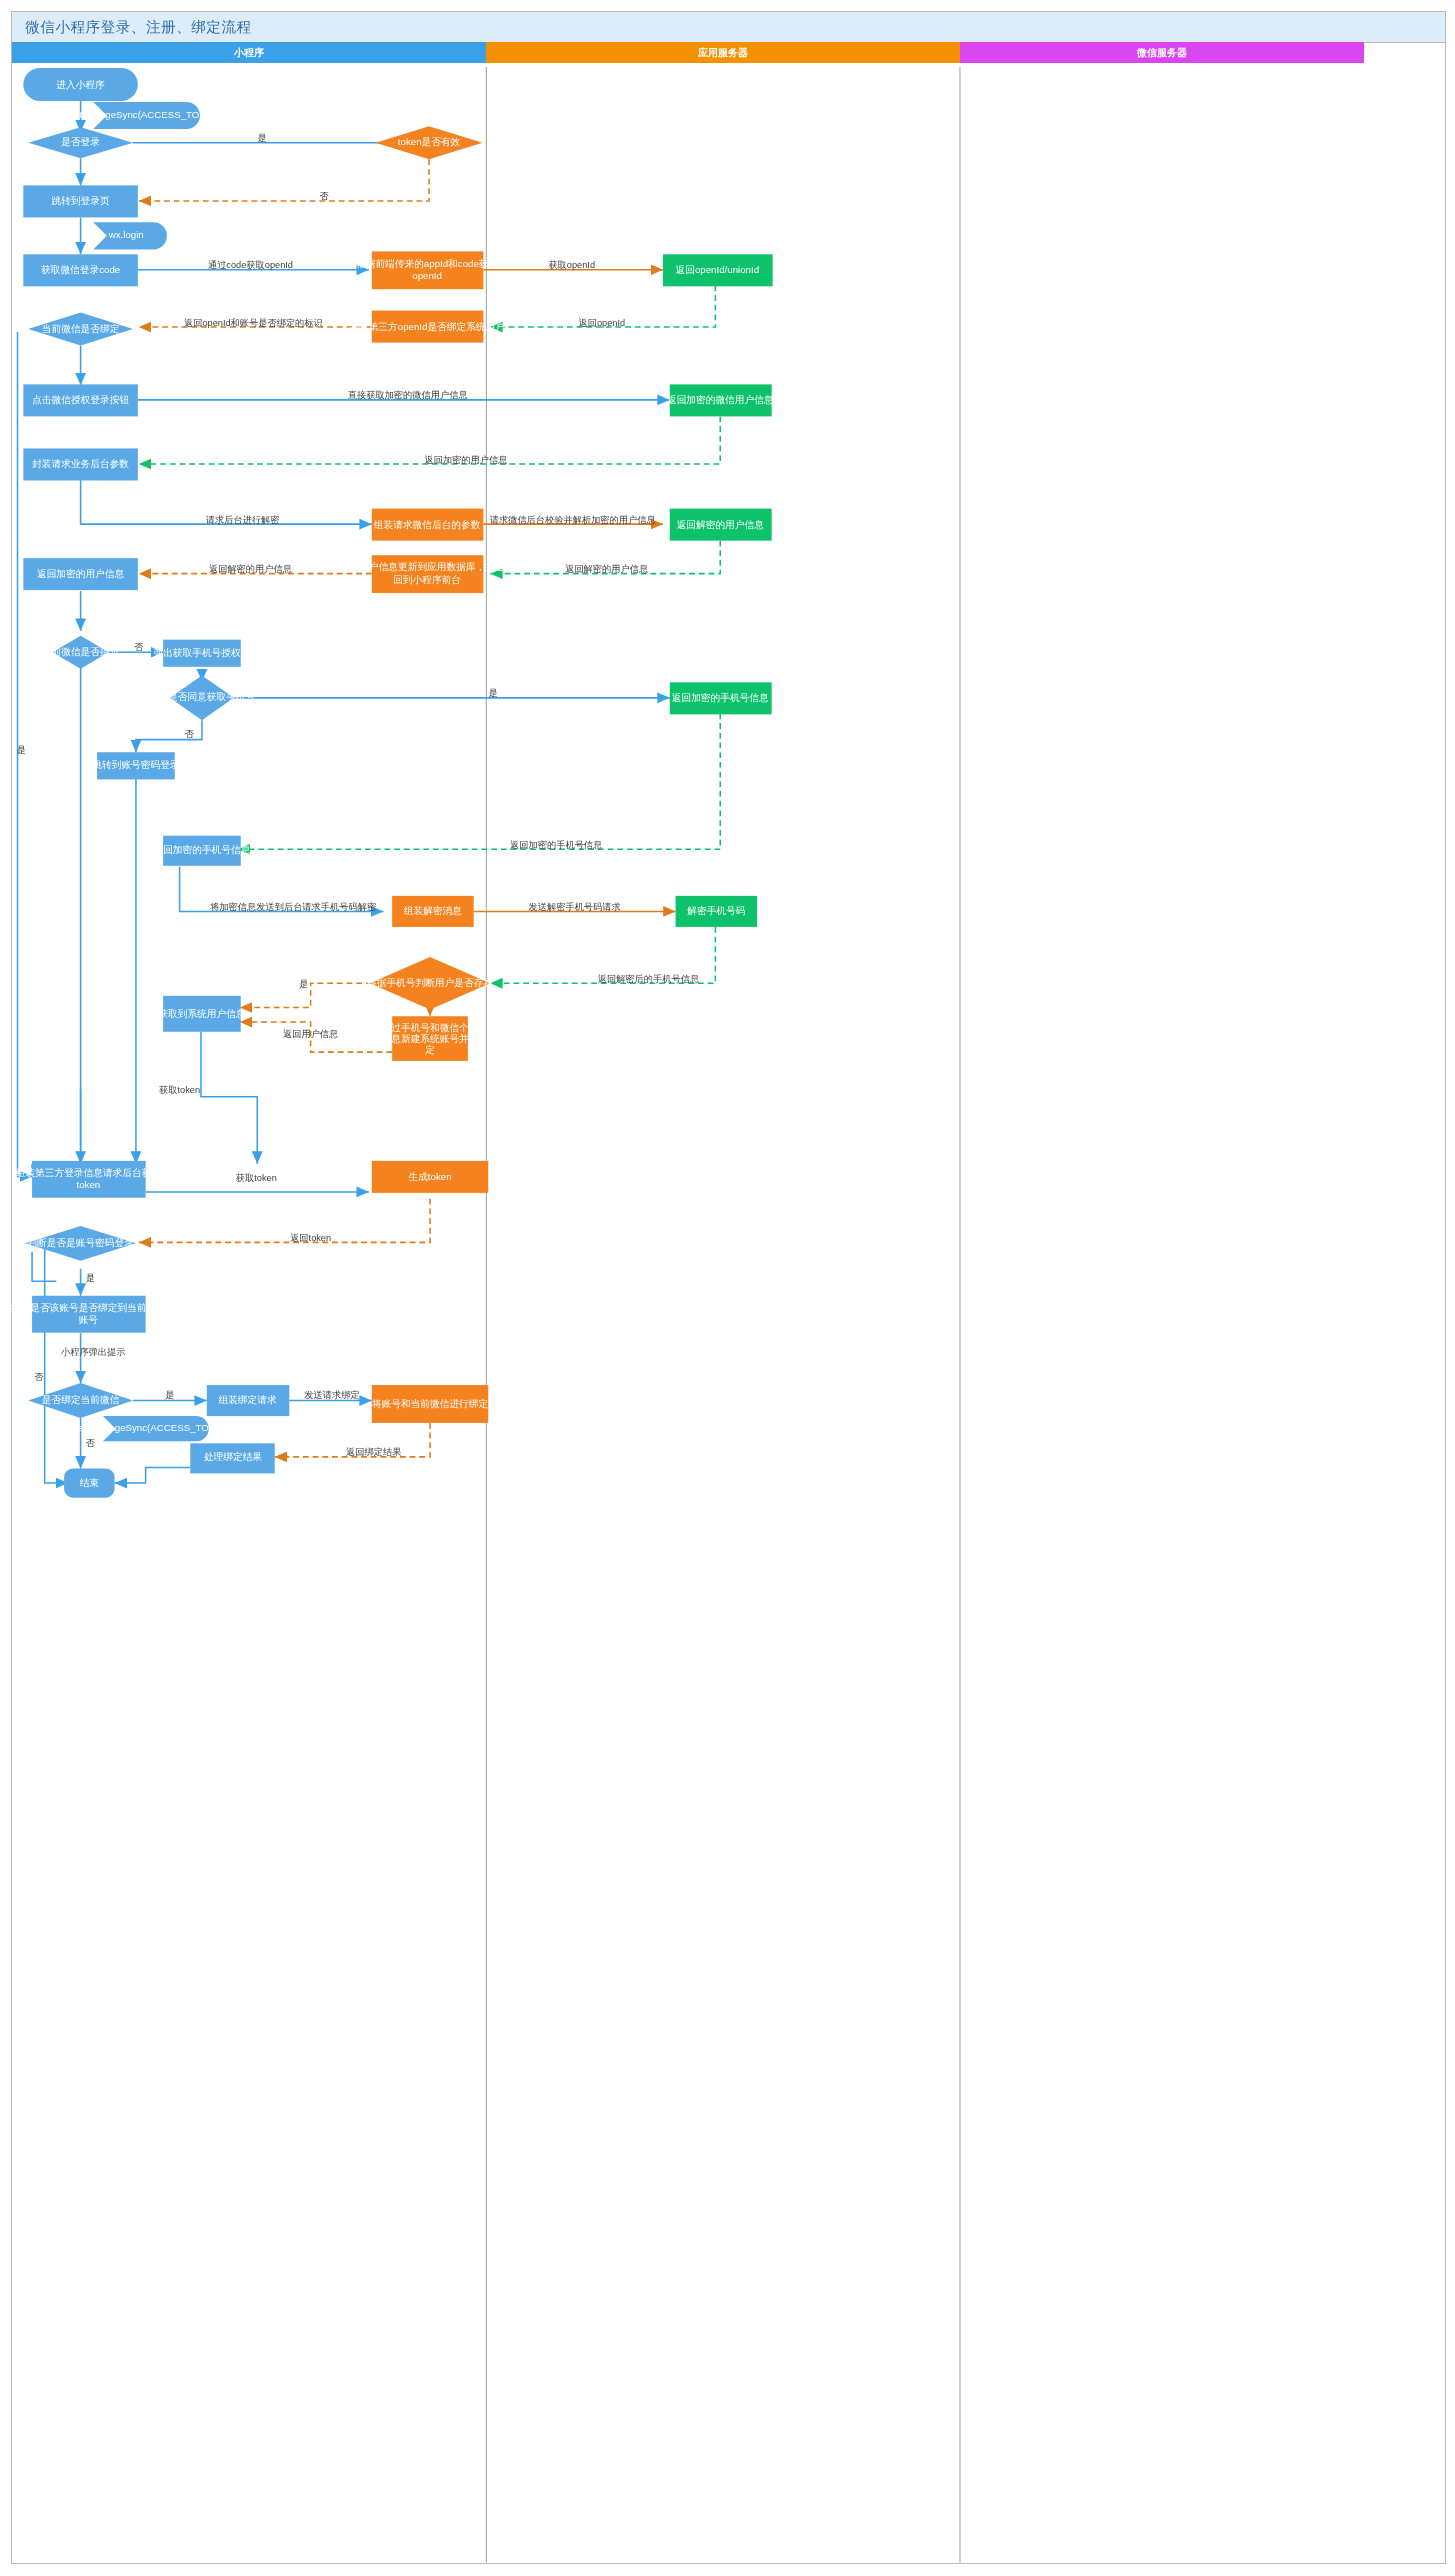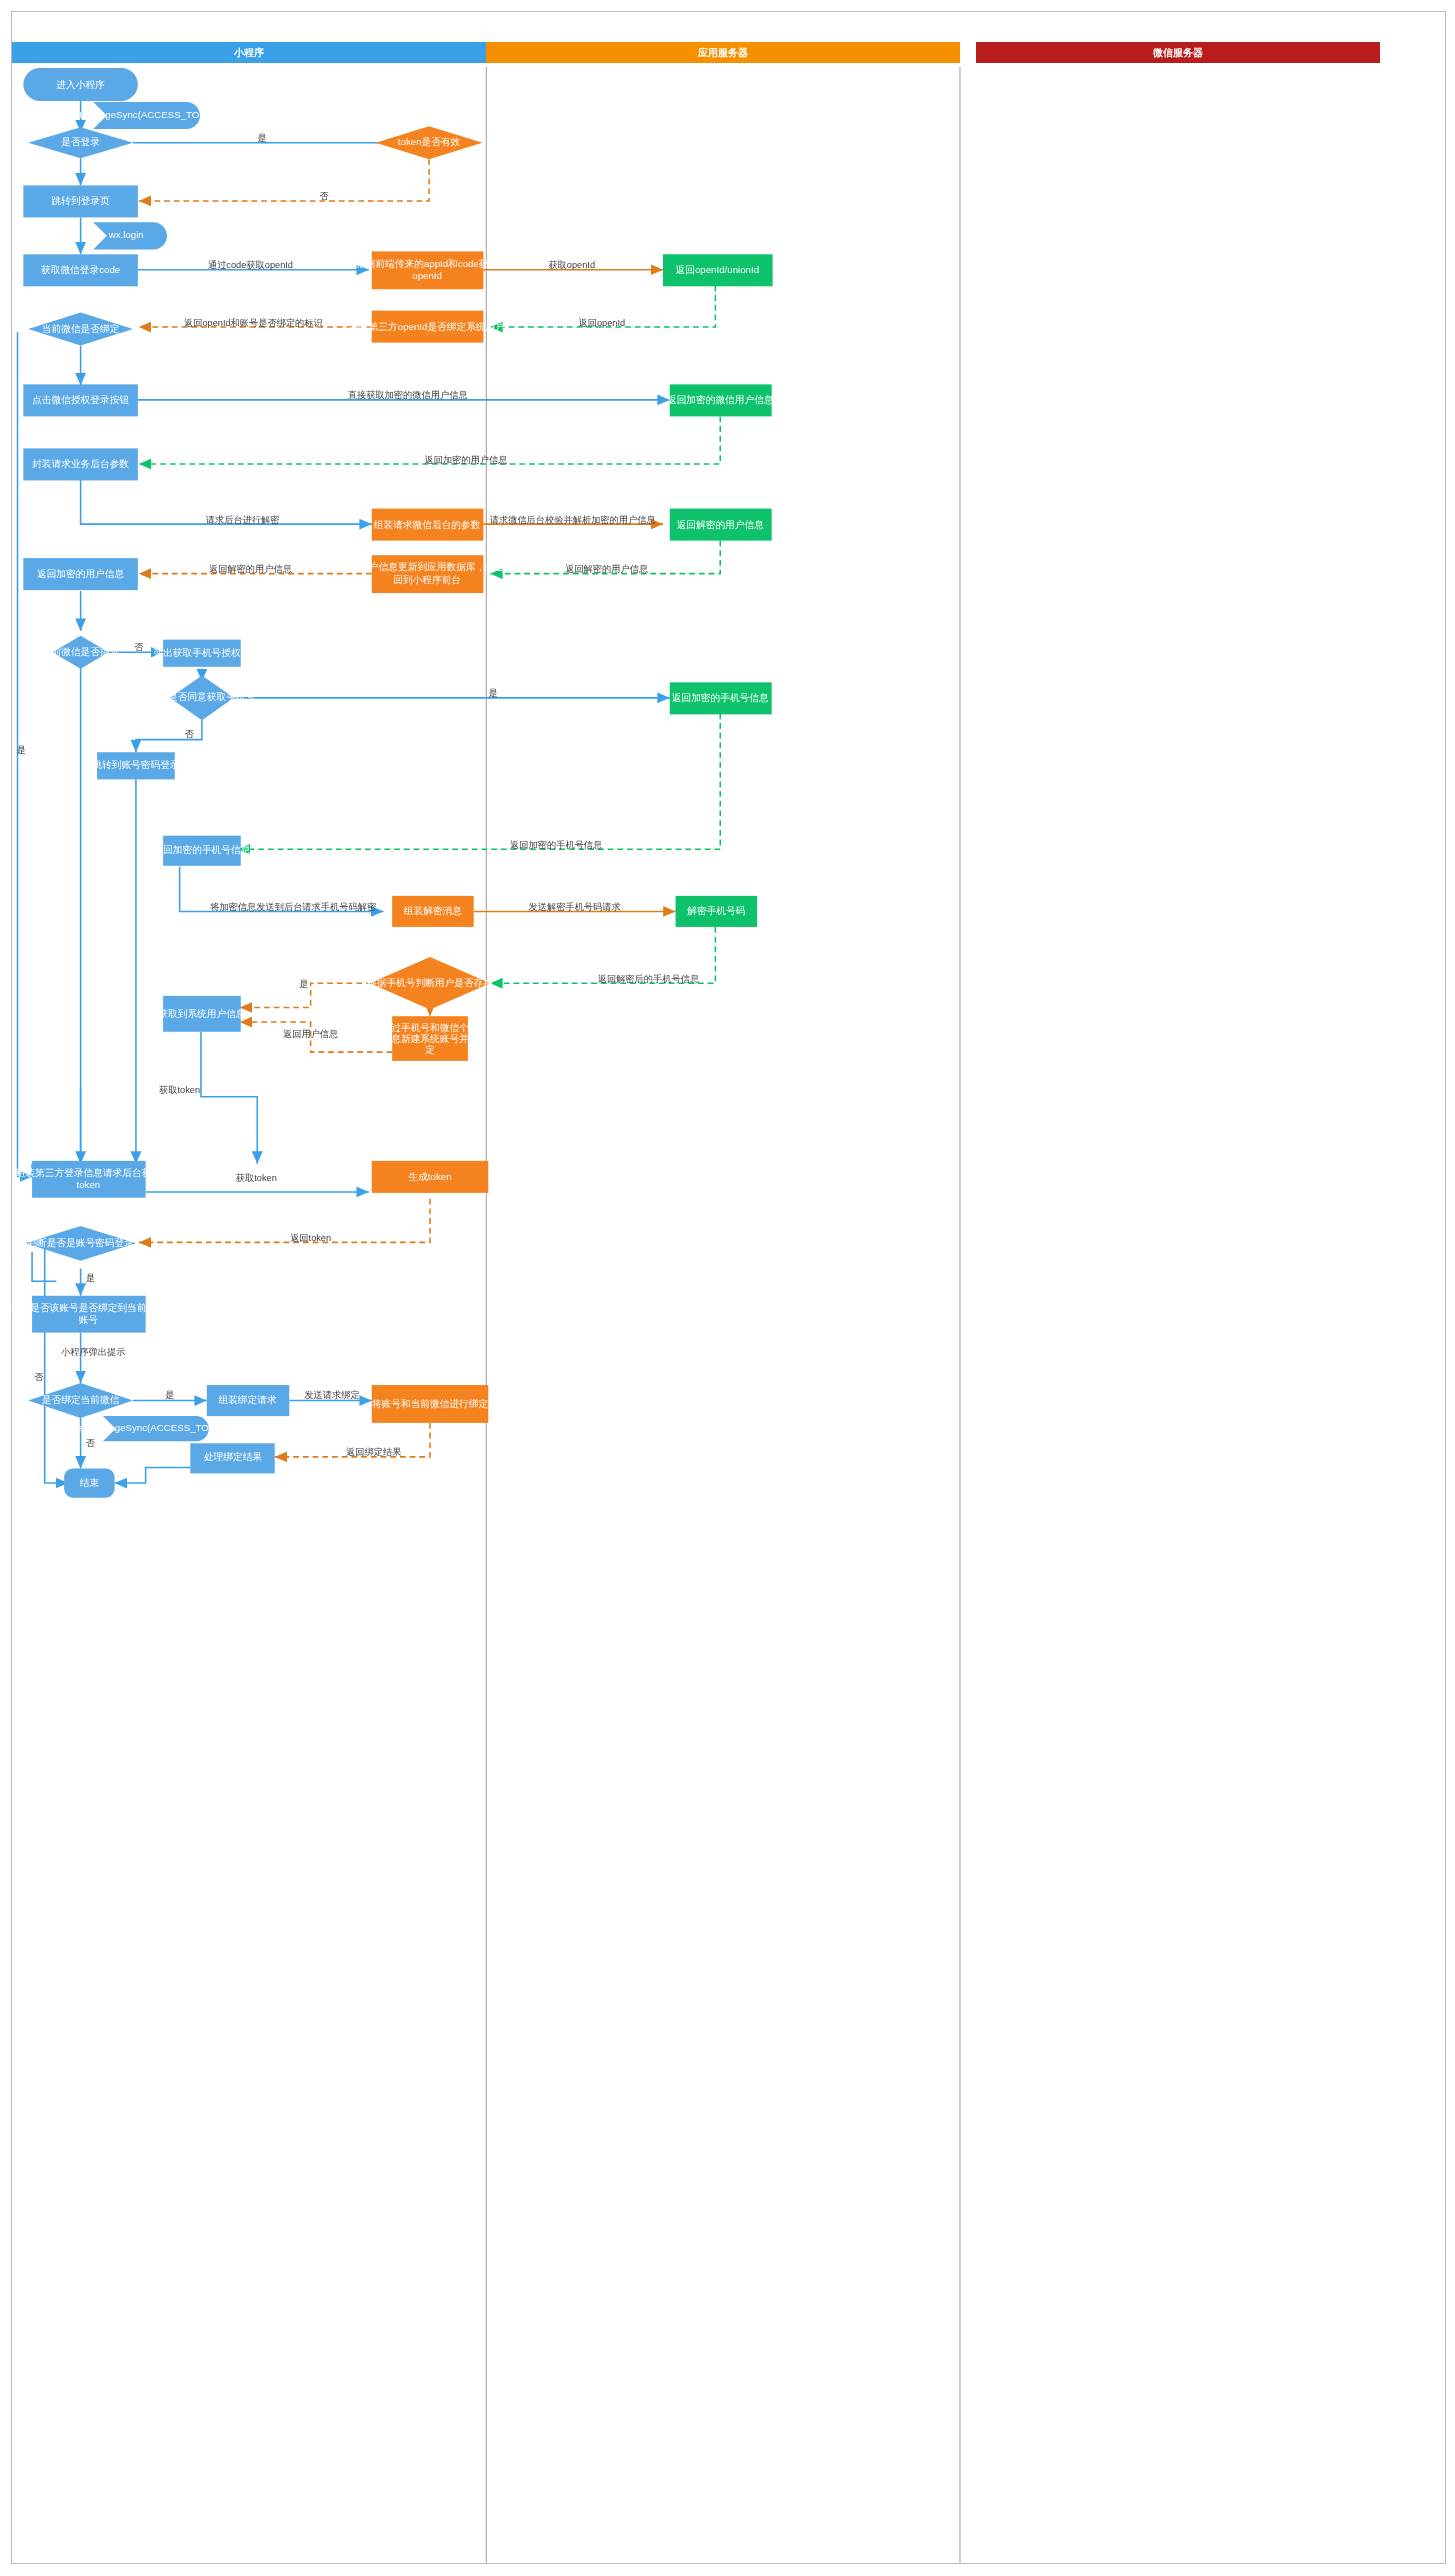--- a/index.html
+++ b/index.html
@@ -4,32 +4,35 @@
 <style>
   html,body{margin:0;padding:0;background:#ffffff;}
   body{font-family:"Liberation Sans","DejaVu Sans",sans-serif;}
   #page{position:relative;width:1456px;height:2576px;background:#ffffff;overflow:hidden;}
   #frame{position:absolute;left:10.7px;top:10.7px;width:1435px;height:2553px;border:1px solid #b9b9b9;background:#fff;box-sizing:border-box;}
   #titlebar{position:absolute;left:11.6px;top:11.6px;width:1433px;height:31px;background:#dcecf9;border-bottom:1px solid #b9b9b9;box-sizing:border-box;}
   #titlebar .t{position:absolute;left:13.6px;top:6.8px;font-size:14.6px;color:#2f6fab;letter-spacing:0.5px;}
   .lane-head{position:absolute;top:42px;height:21.4px;color:#fff;font-size:10px;font-weight:bold;text-align:center;line-height:21.4px;}
   #lane-a{left:11.6px;width:475px;background:#3aa0e8;}
   #lane-b{left:486px;width:474px;background:#f59000;text-align:center;}
-  #lane-c{left:960px;width:404px;background:#b91c1c;margin-left:16px;}
+  #lane-c{left:960px;width:404px;background:#d946ef;}
   svg{position:absolute;left:0;top:0;width:1456px;height:2576px;}
   .nodeText{font-family:"Liberation Sans","DejaVu Sans",sans-serif;fill:#ffffff;font-size:10px;text-anchor:middle;dominant-baseline:middle;}
   .edgeText{font-family:"Liberation Sans","DejaVu Sans",sans-serif;fill:#3c3c3c;font-size:9.5px;text-anchor:middle;dominant-baseline:middle;}
 </style>
 </head>
 <body>
 
 <div id="page">
 
   <div id="frame"></div>
 
+  <div id="titlebar">
+    <div class="t">微信小程序登录、注册、绑定流程</div>
+  </div>
 
   <div class="lane-head" id="lane-a">小程序</div>
   <div class="lane-head" id="lane-b">应用服务器</div>
   <div class="lane-head" id="lane-c">微信服务器</div>
 
   <svg viewBox="0 0 1500 2654">
     <defs>
       <marker id="ab" markerWidth="9" markerHeight="9" refX="8" refY="4.5" orient="auto">
         <path d="M0,1 L8,4.5 L0,8 z" fill="#3aa0e8"></path>
         </marker>

